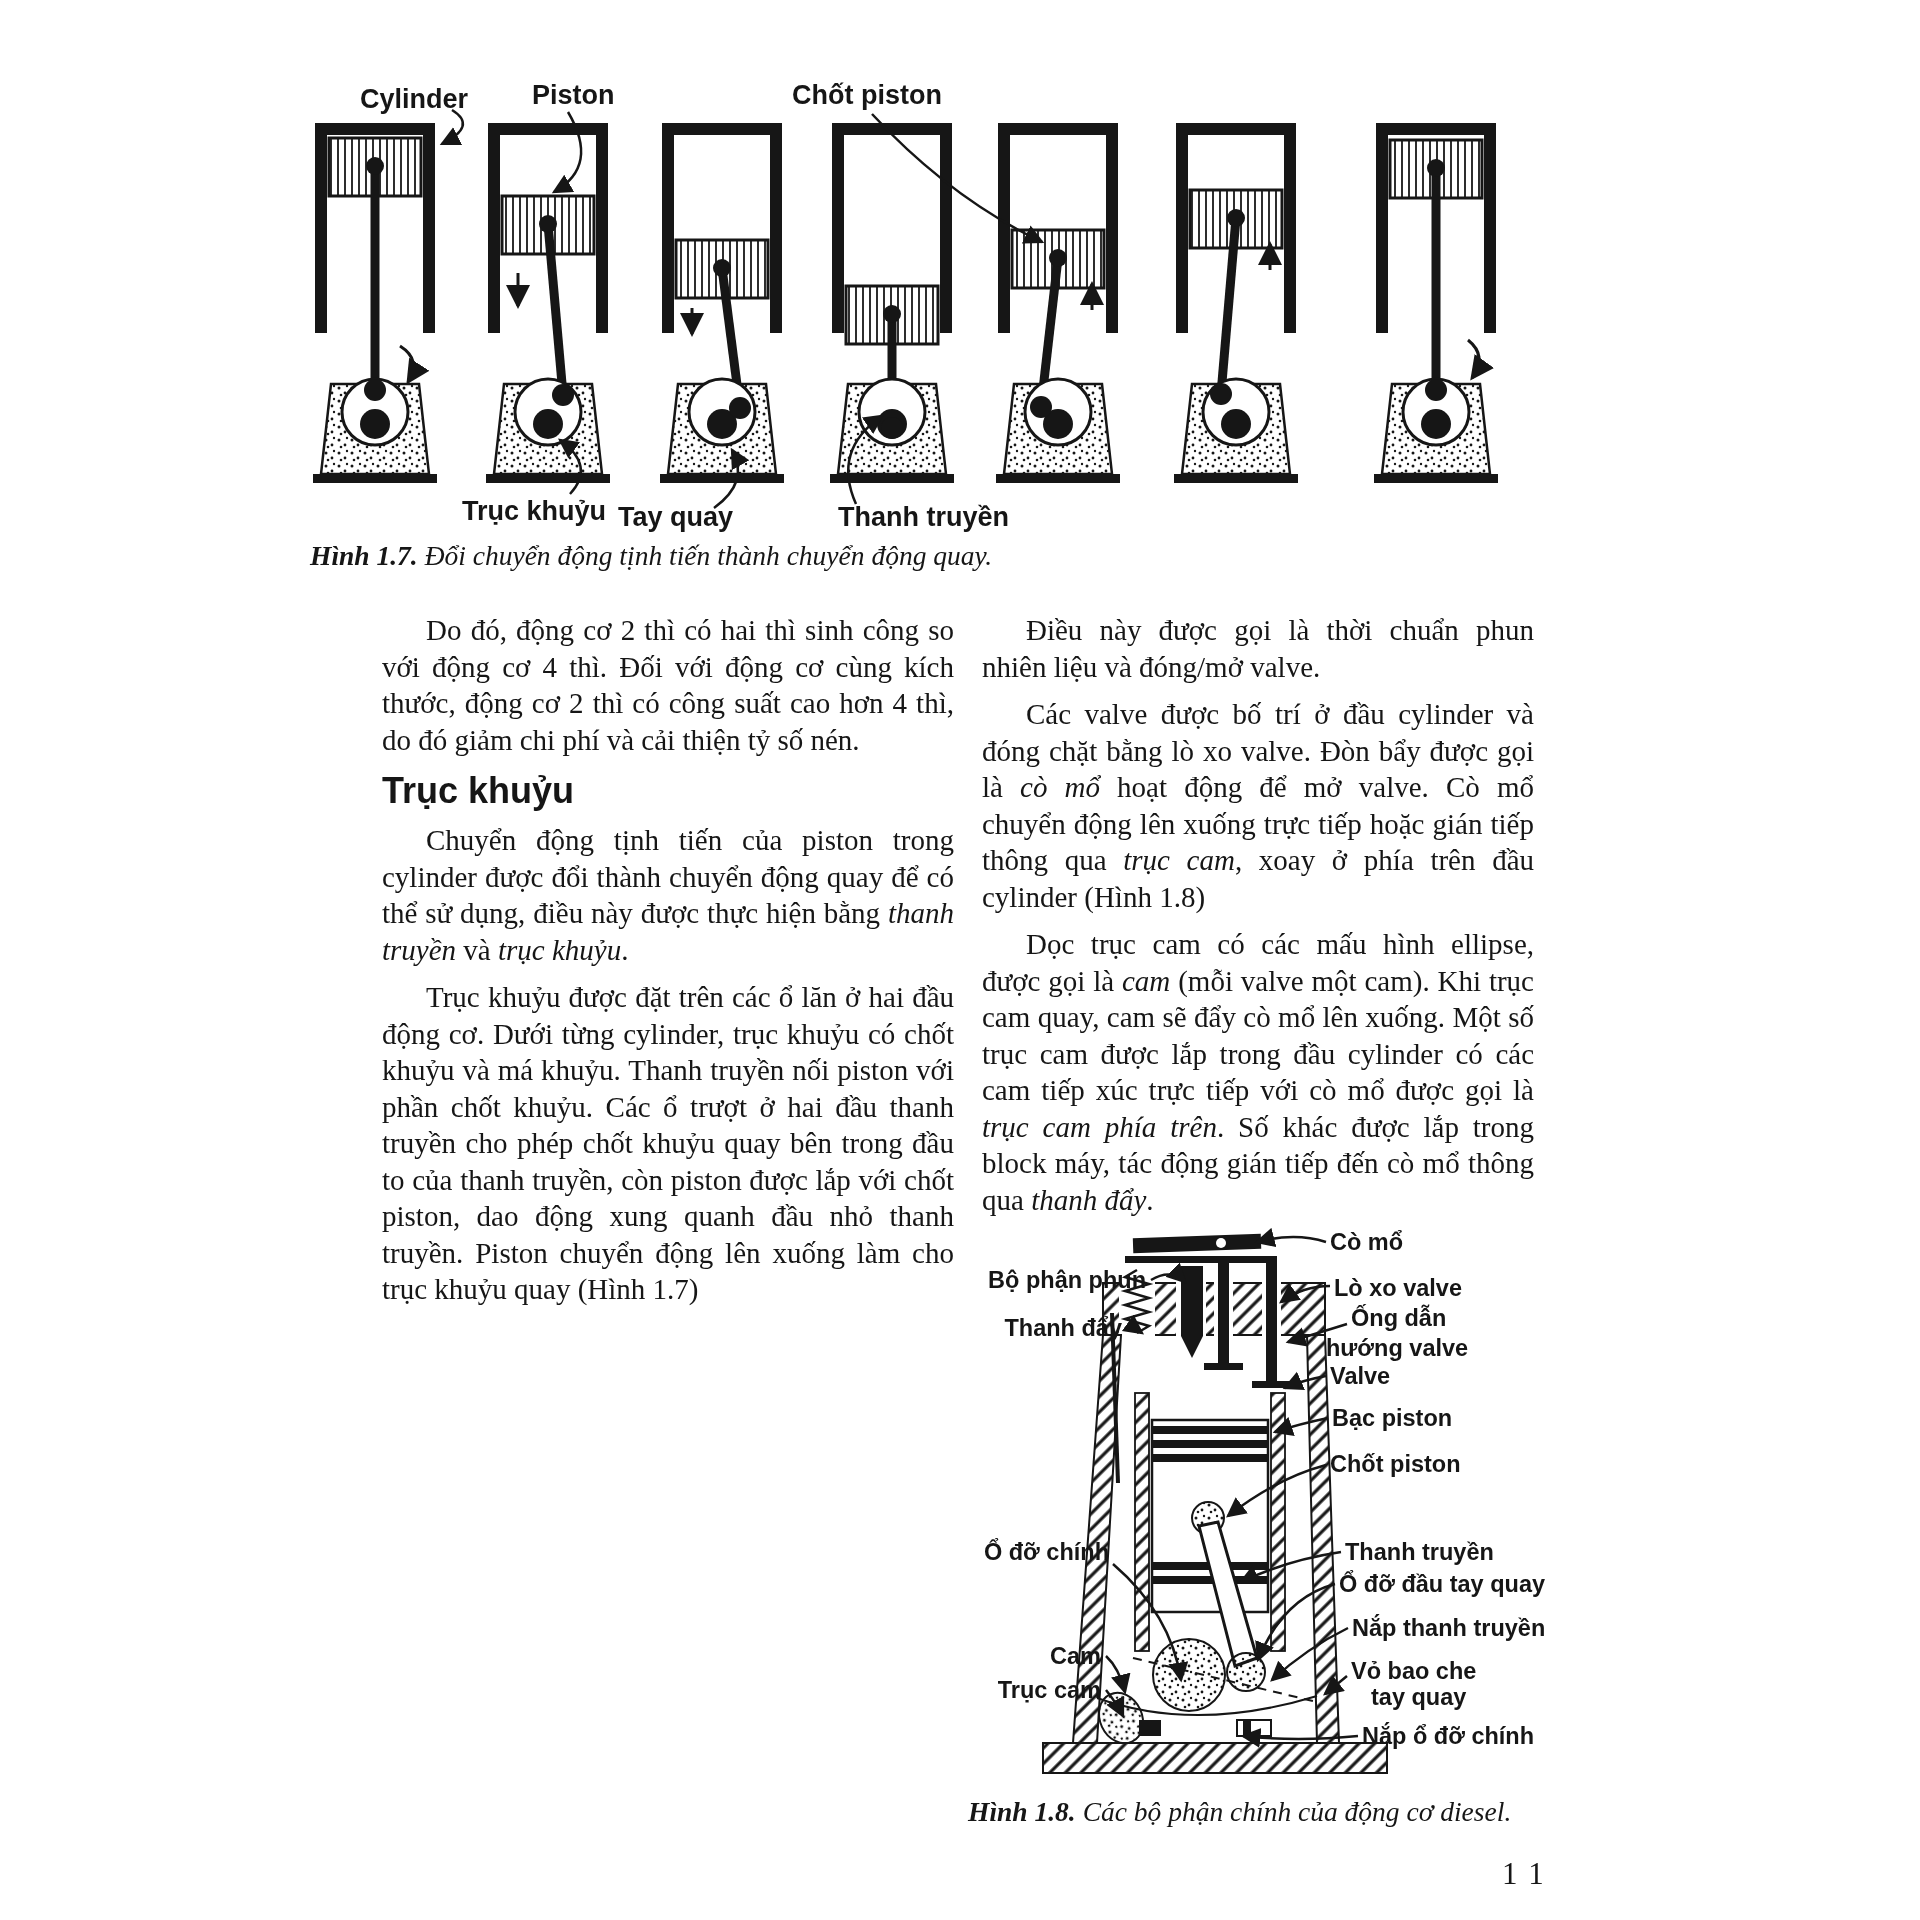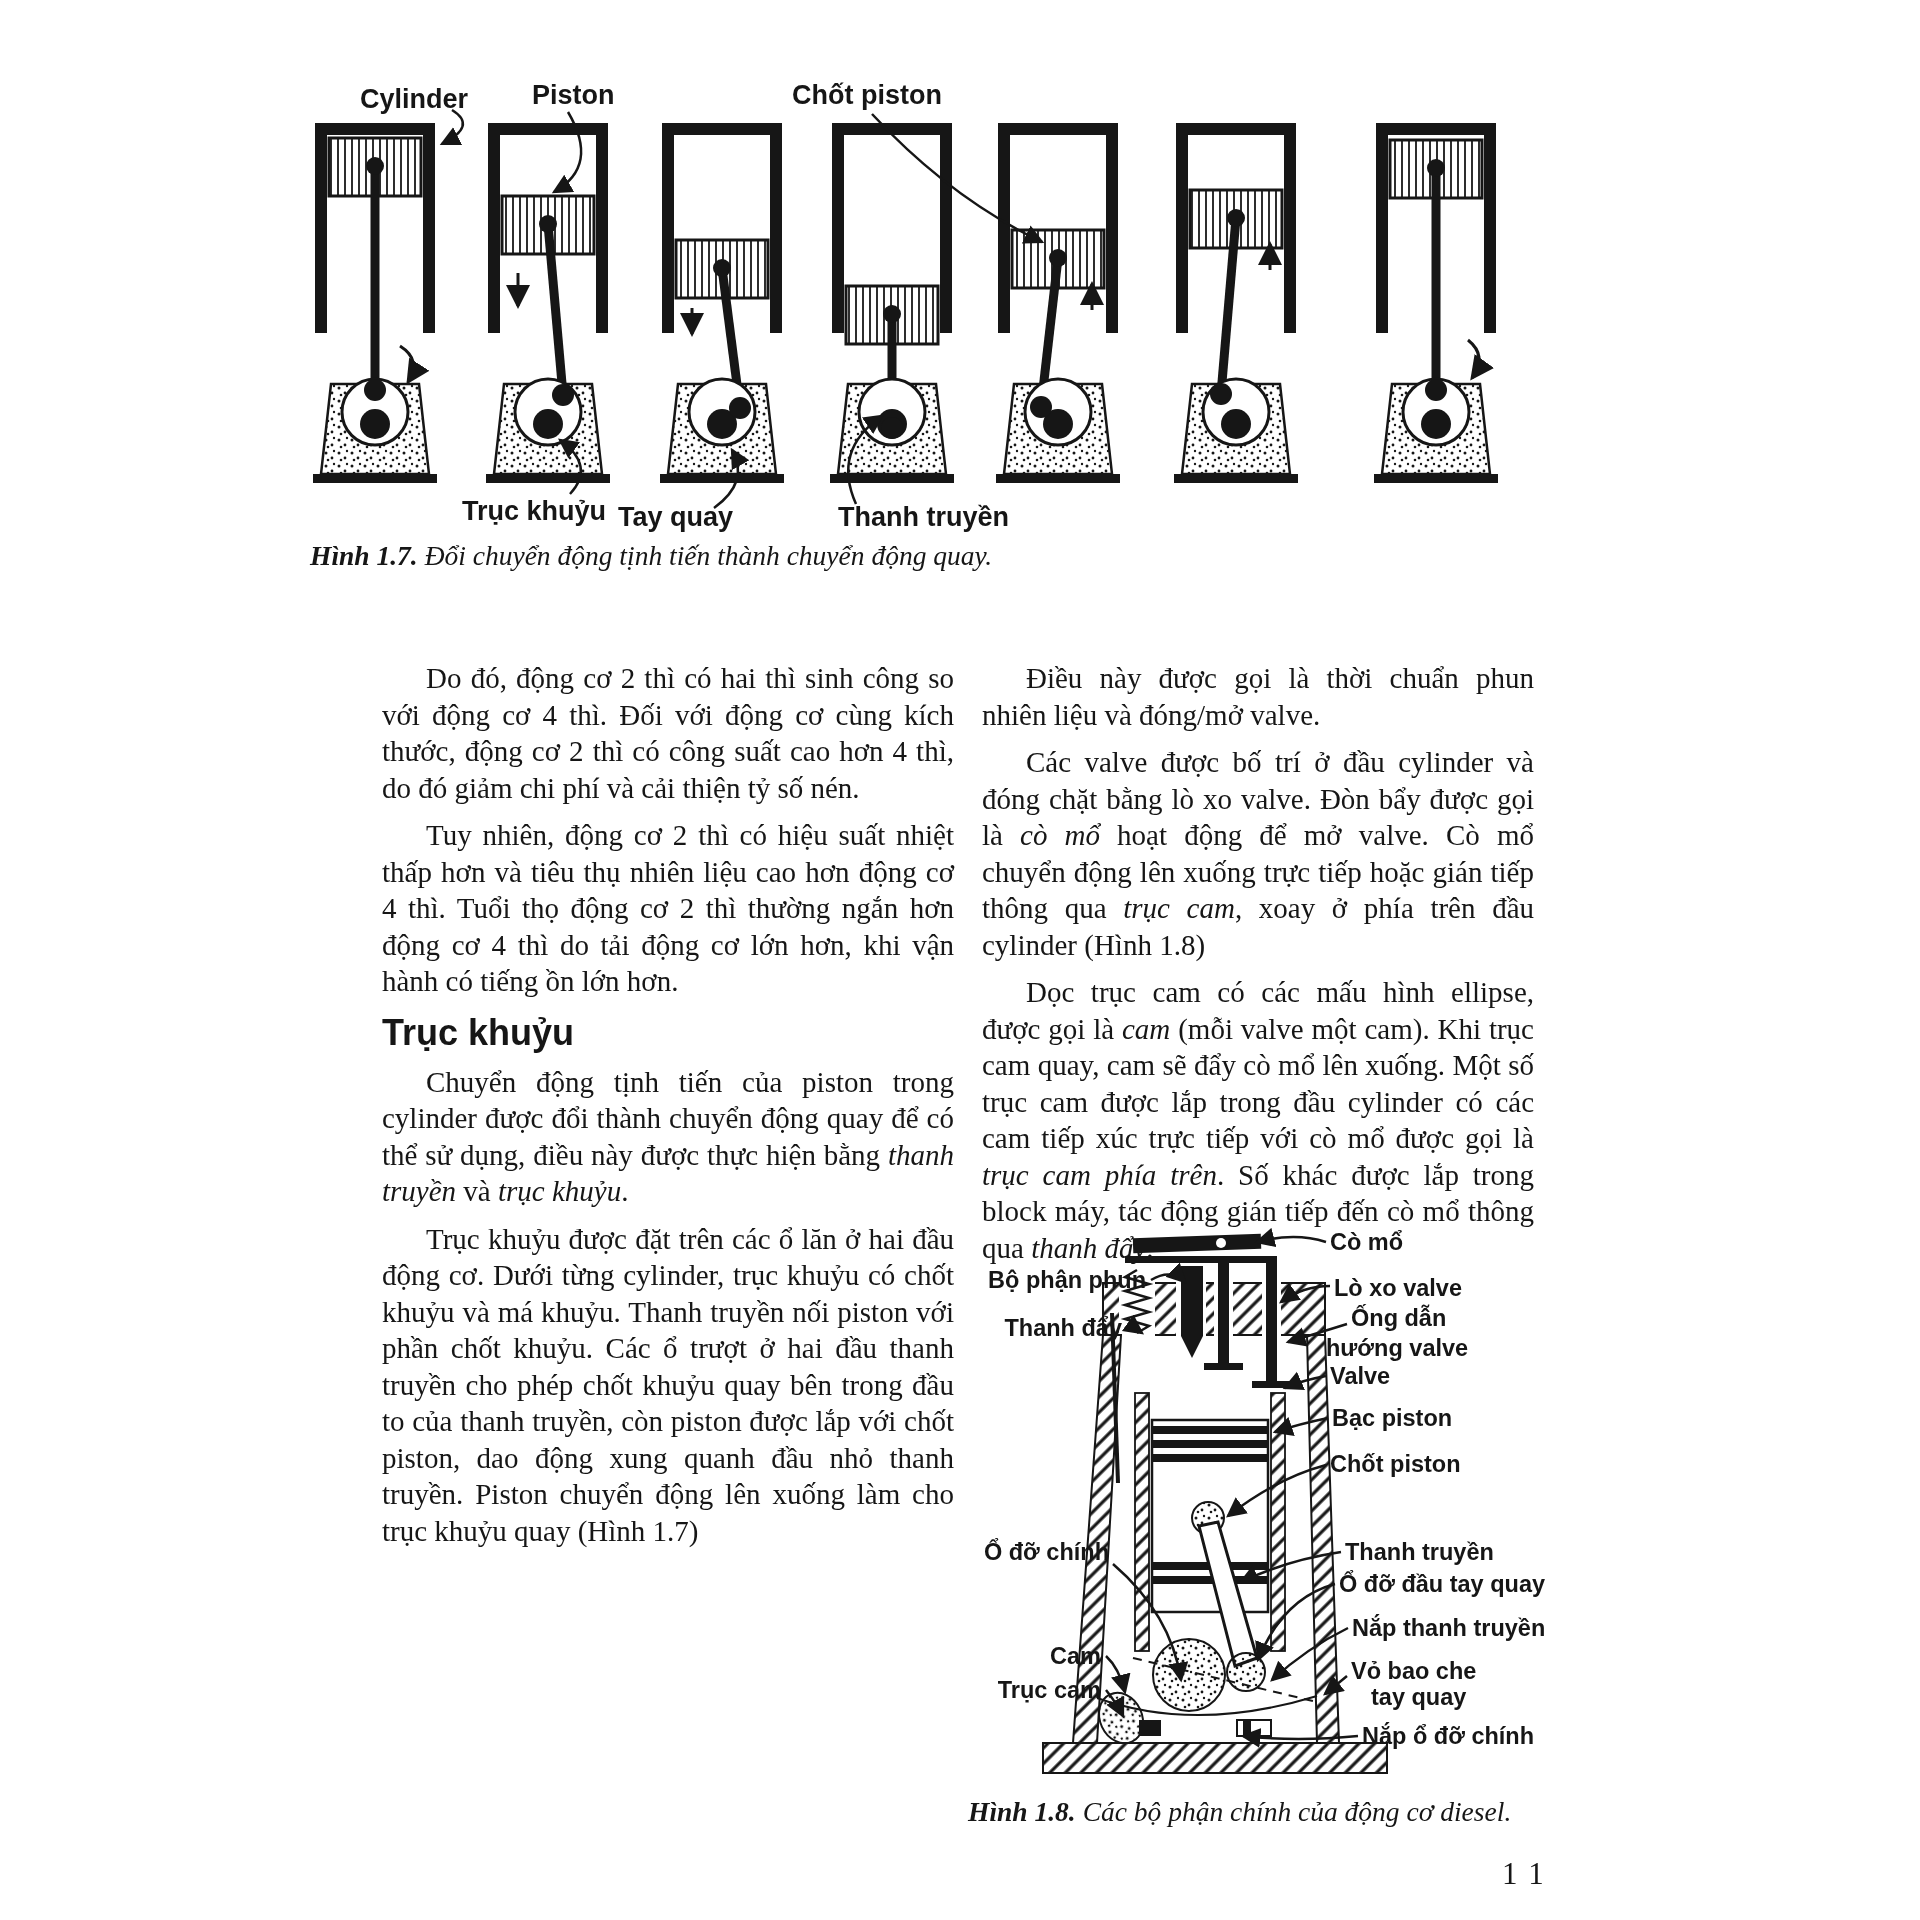--- a/index.html
+++ b/index.html
@@ -1,18 +1,18 @@
 <!DOCTYPE html>
 <html><head>
 <meta charset="utf-8">
 <style>
   html,body{margin:0;padding:0;}
   body{width:1920px;height:1920px;position:relative;background:#ffffff;
        font-family:"Liberation Serif",serif;color:#161616;overflow:hidden;}
-  .col{position:absolute;text-align:justify;font-size:29px;line-height:36.5px;margin-top:48px;}
+  .col{position:absolute;text-align:justify;font-size:29px;line-height:36.5px;}
   .col p{margin:0 0 11px 0;text-indent:44px;}
   .sec{font-family:"Liberation Sans",sans-serif;font-weight:bold;font-size:36px;
        line-height:44px;margin:9px 0 9px 0;text-indent:0;}
   .cap{position:absolute;font-size:27.5px;font-style:italic;white-space:nowrap;}
   .cap b{font-weight:bold;}
   .fig{position:absolute;}
   .f17 text,.f18 text{font-family:"Liberation Sans",sans-serif;font-weight:bold;fill:#161616;}
   .f17 text{font-size:27px;}
   .f18 text{font-size:23.5px;}
   .pageno{position:absolute;font-size:31px;letter-spacing:12px;}
@@ -131,21 +131,20 @@
   <text x="318" y="448">Tay quay</text>
   <text x="538" y="448">Thanh truyền</text>
 </svg>
 
 <div class="cap" style="left:310px;top:540px;">
   <b>Hình 1.7.</b><span> Đổi chuyển động tịnh tiến thành chuyển động quay.</span>
 </div>
 
 <div class="col" style="left:382px;top:612px;width:572px;">
   <p>Do đó, động cơ 2 thì có hai thì sinh công so với động cơ 4 thì. Đối với động cơ cùng kích thước, động cơ 2 thì có công suất cao hơn 4 thì, do đó giảm chi phí và cải thiện tỷ số nén.</p>
-  <p>Tuy nhiên, động cơ 2 thì có hiệu suất nhiệt thấp hơn và tiêu thụ nhiên liệu cao hơn động cơ 4 thì. Tuổi thọ động cơ 2 thì thường ngắn hơn động cơ 4 thì do tải động cơ lớn hơn, khi vận hành có tiếng ồn lớn hơn.</p>
   <h2 class="sec">Trục khuỷu</h2>
   <p><span>Chuyển động tịnh tiến của piston trong cylinder được đổi thành chuyển động quay để có thể sử dụng, điều này được thực hiện bằng </span><span class="it">thanh truyền</span><span> và </span><span class="it">trục khuỷu</span><span>.</span></p>
   <p>Trục khuỷu được đặt trên các ổ lăn ở hai đầu động cơ. Dưới từng cylinder, trục khuỷu có chốt khuỷu và má khuỷu. Thanh truyền nối piston với phần chốt khuỷu. Các ổ trượt ở hai đầu thanh truyền cho phép chốt khuỷu quay bên trong đầu to của thanh truyền, còn piston được lắp với chốt piston, dao động xung quanh đầu nhỏ thanh truyền. Piston chuyển động lên xuống làm cho trục khuỷu quay (Hình 1.7)</p>
 </div>
 
 <div class="col" style="left:982px;top:612px;width:552px;">
   <p>Điều này được gọi là thời chuẩn phun nhiên liệu và đóng/mở valve.</p>
   <p><span>Các valve được bố trí ở đầu cylinder và đóng chặt bằng lò xo valve. Đòn bẩy được gọi là </span><span class="it">cò mổ</span><span> hoạt động để mở valve. Cò mổ chuyển động lên xuống trực tiếp hoặc gián tiếp thông qua </span><span class="it">trục cam</span><span>, xoay ở phía trên đầu cylinder (Hình 1.8)</span></p>
   <p><span>Dọc trục cam có các mấu hình ellipse, được gọi là </span><span class="it">cam</span><span> (mỗi valve một cam). Khi trục cam quay, cam sẽ đẩy cò mổ lên xuống. Một số trục cam được lắp trong đầu cylinder có các cam tiếp xúc trực tiếp với cò mổ được gọi là </span><span class="it">trục cam phía trên</span><span>. Số khác được lắp trong block máy, tác động gián tiếp đến cò mổ thông qua </span><span class="it">thanh đẩy</span><span>.</span></p>
 </div>

